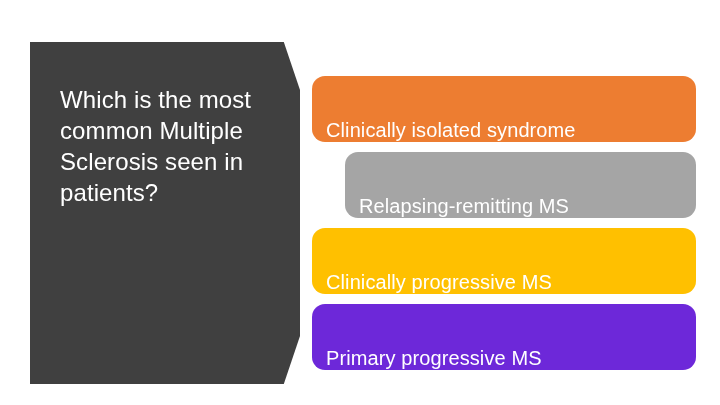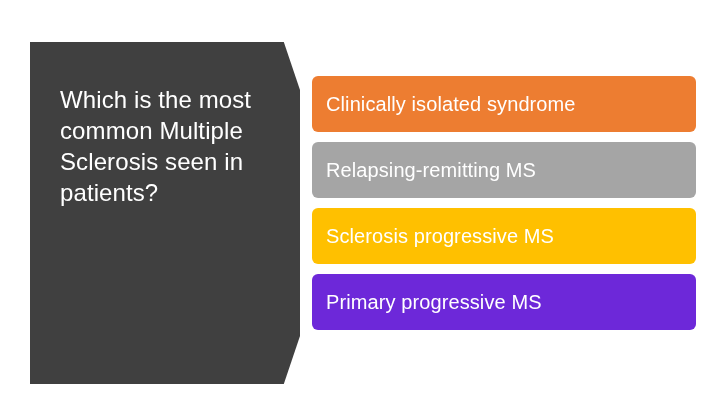--- a/index.html
+++ b/index.html
@@ -45,39 +45,39 @@
   }
   
   .answers {
     position: absolute;
     left: 308px;
     top: 76px;
     width: 384px;
   }
   .answer {
     position: relative;
-    height: 56px;
-    border-radius: 6px;
+    height: 66px;
+    border-radius: 13px;
     margin-bottom: 10px;
     display: flex;
-    align-items: center;
+    align-items: flex-end;
     box-sizing: border-box;
     padding-left: 14px;
     padding-right: 10px;
   }
   .answer-label {
     color: #ffffff;
     font-size: 20px;
     line-height: 24px;
     font-weight: 400;
     letter-spacing: 0.1px;
     white-space: nowrap;
   }
   .a-orange { background: #ed7d31; }
-  .a-gray   { background: #a5a5a5; }
+  .a-gray   { background: #a5a5a5; margin-left: 33px; }
   .a-yellow { background: #ffc000; }
   .a-blue   { background: #6d28d9; }
 </style>
 </head>
 <body>
 
 <div class="slide">
 
   <div class="question-panel"></div>
 
@@ -87,21 +87,21 @@
 
     <div class="answer a-orange">
       <span class="answer-label">Clinically isolated syndrome</span>
     </div>
 
     <div class="answer a-gray">
       <span class="answer-label">Relapsing-remitting MS</span>
     </div>
 
     <div class="answer a-yellow">
-      <span class="answer-label">Sclerosis progressive MS</span>
+      <span class="answer-label">Clinically progressive MS</span>
     </div>
 
     <div class="answer a-blue">
       <span class="answer-label">Primary progressive MS</span>
     </div>
 
   </div>
 </div>
 
 </body></html>

